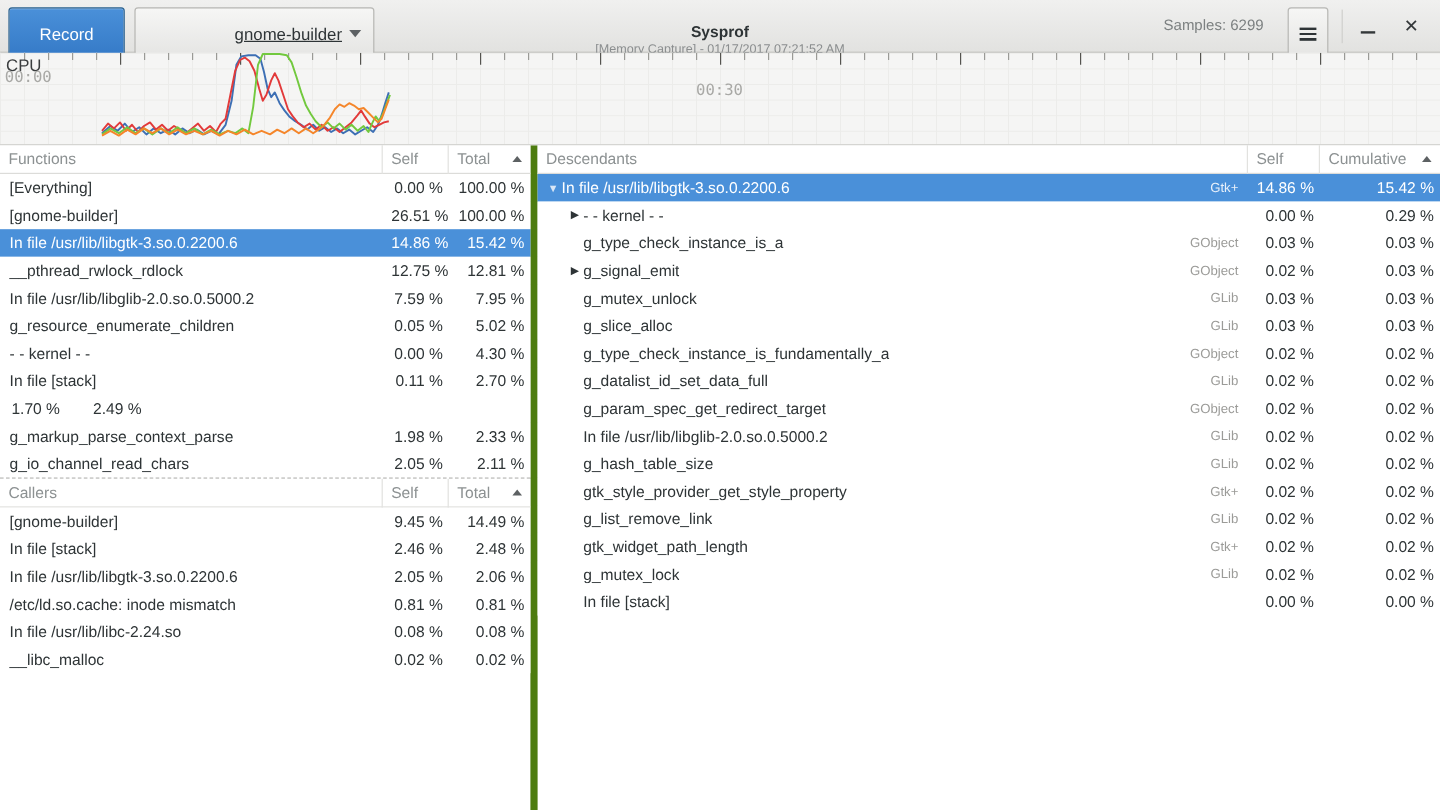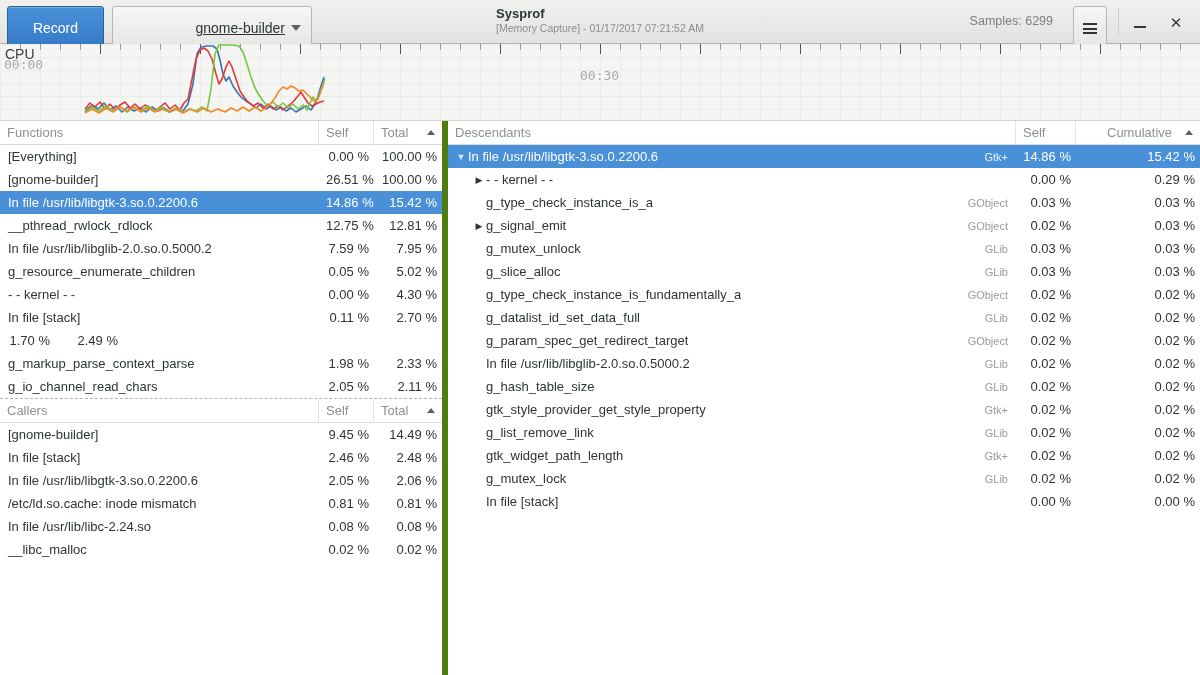--- a/index.html
+++ b/index.html
@@ -12,21 +12,21 @@
     background:linear-gradient(#f0f0ef,#e2e2e0); border-bottom:1px solid #b3b3b0; }
   .hb-btn { position:absolute; top:6px; height:44px; border-radius:3px; border:1px solid #b7b7b4;
     background:linear-gradient(#f6f6f5,#e4e4e2); font-size:14px; color:#2e3436;
     display:flex; align-items:center; justify-content:center; cursor:default; }
   .record-btn { left:7px; width:97px; background:linear-gradient(#4a90d9,#3479c6);
     border-color:#2a618f; color:#fff; box-shadow:inset 0 1px rgba(255,255,255,.25); }
   .proc-btn { left:112px; width:200px; padding:0 10px; }
   .proc-btn .lbl { flex:1; text-align:right;text-decoration:underline; }
   .combo-arrow { width:0; height:0; border-left:5px solid transparent; border-right:5px solid transparent;
     border-top:6px solid #5d6163; margin-left:6px; }
-  .titlebox { position:absolute; left:50%; top:5px; transform:translateX(-50%); }
+  .titlebox { position:absolute; left:50%; top:18px; transform:translateX(-50%); text-align:center; }
   .title { font-size:13px; font-weight:bold; color:#2e3436; line-height:17px; }
   .subtitle { font-size:10.5px; color:#8b8e8f; line-height:13px; }
   .samples { position:absolute; right:147px; top:14px; font-size:12.5px; color:#7c8081; }
   .menu-btn { right:93px; width:34px; }
   .menu-glyph { width:14px; height:11px;
     background:linear-gradient(#2e3436 0 2px,transparent 2px 4.5px,#2e3436 4.5px 6.5px,transparent 6.5px 9px,#2e3436 9px 11px); }
   .hb-sep { position:absolute; right:81px; top:8px; width:1px; height:28px; background:#cfcfcc; }
   .win-ctl { position:absolute; top:0; width:36px; height:44px; display:flex; align-items:center; justify-content:center; }
   .min-btn { right:42px; } .close-btn { right:6px; }
   .min-glyph { width:12px; height:2px; background:#34383a; margin-top:10px; }
@@ -52,21 +52,21 @@
     border-bottom:1px solid #dcdcd9; font-size:13px; color:#8c9192; }
   .th { height:24px; display:flex; align-items:center; padding:0 7px; }
   .th-name { flex:1; border-right:1px solid #e2e2df; }
   .th-num  { justify-content:flex-start; }
   .th-sort { display:flex; align-items:center; justify-content:space-between; }
   .arrow-up { width:0; height:0; border-left:4px solid transparent; border-right:4px solid transparent;
     border-bottom:5px solid #5d6163; margin-left:8px; }
   .lw-self { width:55px; flex:0 0 55px; border-right:1px solid #e2e2df; }
   .lw-total { width:68px; flex:0 0 68px;justify-content:space-between; }
   .rw-self { width:60px; flex:0 0 60px; border-right:1px solid #e2e2df; }
-  .rw-cum { width:100px; flex:0 0 100px;margin-left:24px; }
+  .rw-cum { width:100px; flex:0 0 100px; }
 
   .trow { display:flex; height:23px; align-items:center; font-size:13px; background:#fff; }
   .trow.sel { background:#4a90d9; color:#fff; }
   .cell { padding:0 7px; white-space:nowrap; overflow:hidden; }
   .c-name { flex:1; padding-left:8px; }
   .c-num { text-align:right; padding-right:5px; }
   .trow .lw-self,.trow .lw-total,.trow .rw-self,.trow .rw-cum { border-right:none; }
   .c-tag { width:60px; flex:0 0 60px; text-align:right; font-size:11px; color:#9b9b98; padding-right:8px; }
   .trow.sel .c-tag { color:#e8f0fa; }
   .d-name { flex:1; display:flex; align-items:center; min-width:0; }

